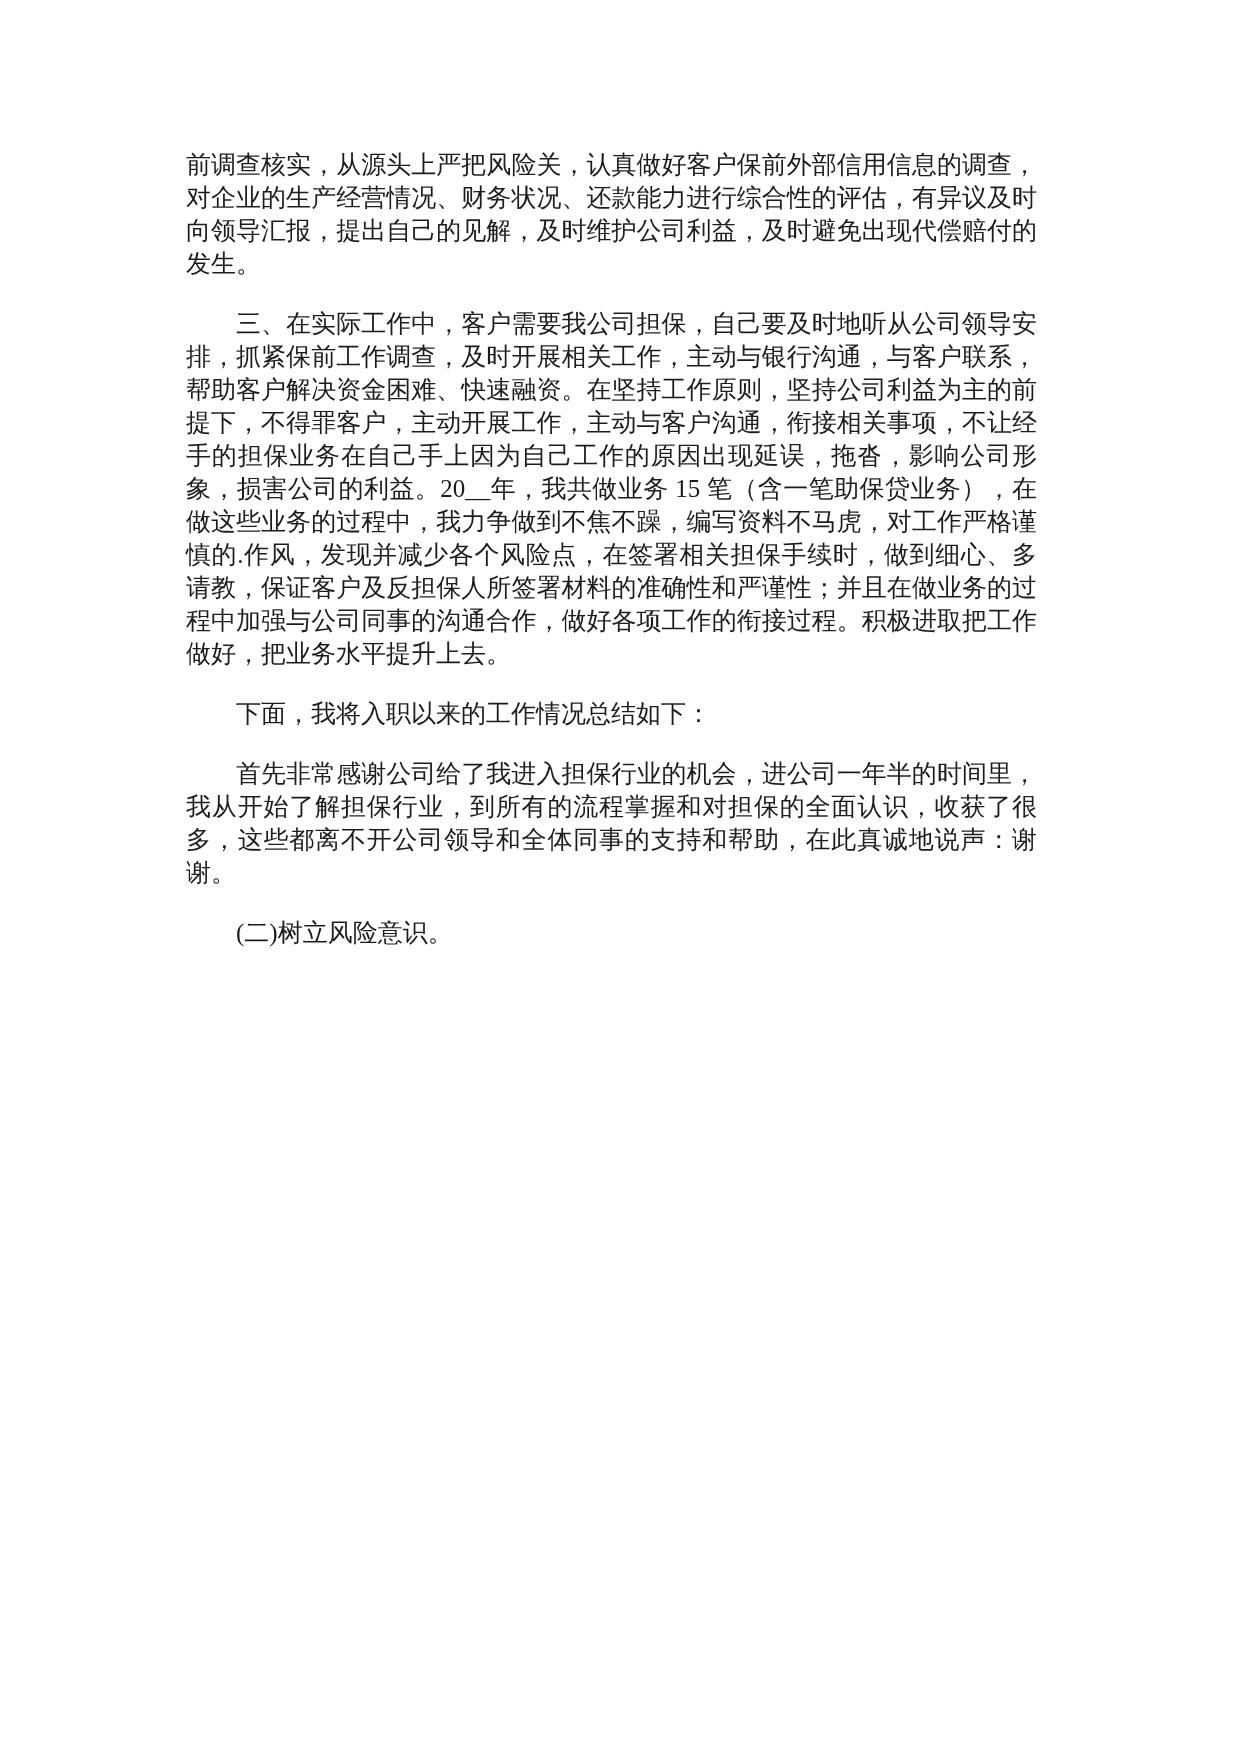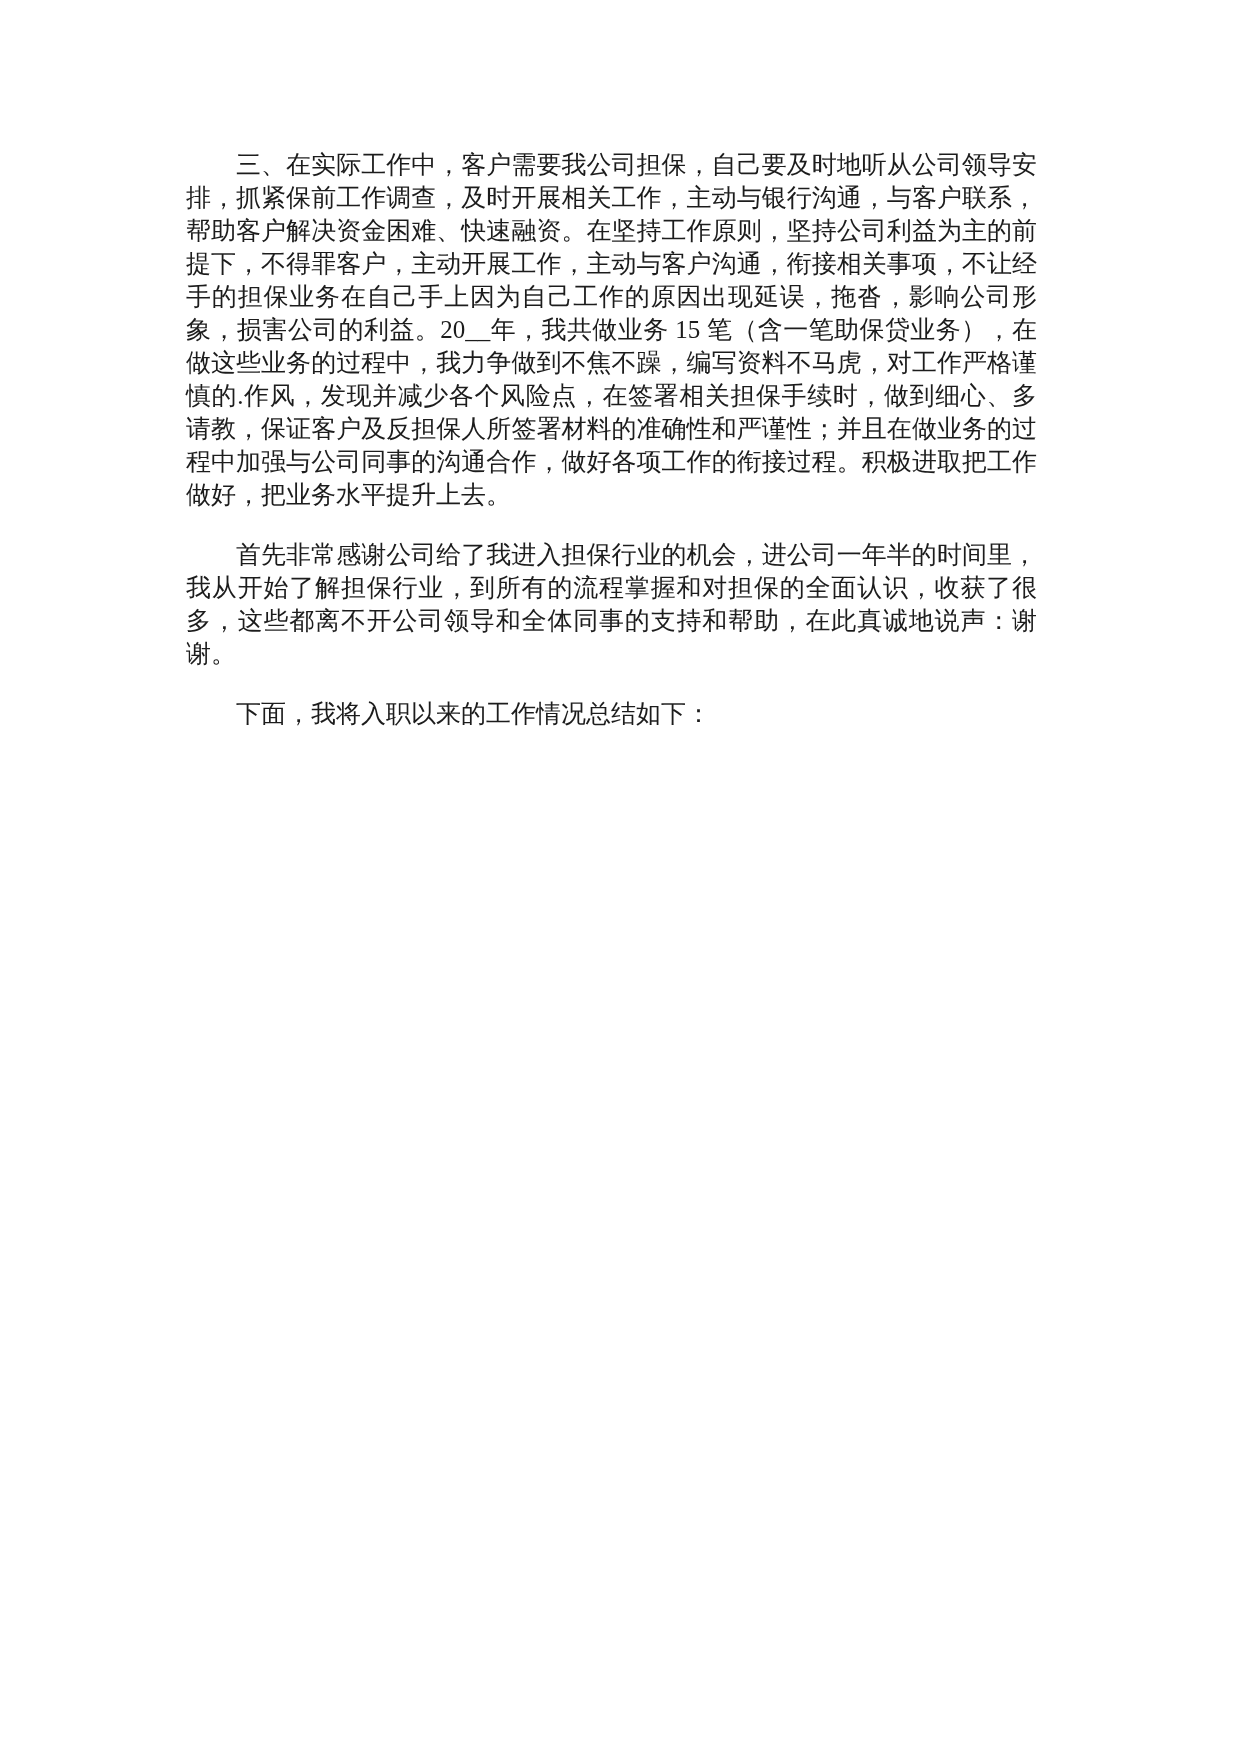--- a/index.html
+++ b/index.html
@@ -31,17 +31,19 @@
   }
   .doc p.indent {
     text-indent: 50px;
   }
 </style>
 </head>
 <body>
 
 <div class="page">
   <div class="doc">
+    <p>前调查核实，从源头上严把风险关，认真做好客户保前外部信用信息的调查，对企业的生产经营情况、财务状况、还款能力进行综合性的评估，有异议及时向领导汇报，提出自己的见解，及时维护公司利益，及时避免出现代偿赔付的发生。</p>
     <p class="indent">三、在实际工作中，客户需要我公司担保，自己要及时地听从公司领导安排，抓紧保前工作调查，及时开展相关工作，主动与银行沟通，与客户联系，帮助客户解决资金困难、快速融资。在坚持工作原则，坚持公司利益为主的前提下，不得罪客户，主动开展工作，主动与客户沟通，衔接相关事项，不让经手的担保业务在自己手上因为自己工作的原因出现延误，拖沓，影响公司形象，损害公司的利益。20__年，我共做业务 15 笔（含一笔助保贷业务），在做这些业务的过程中，我力争做到不焦不躁，编写资料不马虎，对工作严格谨慎的.作风，发现并减少各个风险点，在签署相关担保手续时，做到细心、多请教，保证客户及反担保人所签署材料的准确性和严谨性；并且在做业务的过程中加强与公司同事的沟通合作，做好各项工作的衔接过程。积极进取把工作做好，把业务水平提升上去。</p>
+    <p class="indent">下面，我将入职以来的工作情况总结如下：</p>
     <p class="indent">首先非常感谢公司给了我进入担保行业的机会，进公司一年半的时间里，我从开始了解担保行业，到所有的流程掌握和对担保的全面认识，收获了很多，这些都离不开公司领导和全体同事的支持和帮助，在此真诚地说声：谢谢。</p>
-    <p class="indent">下面，我将入职以来的工作情况总结如下：</p>
+    <p class="indent">(二)树立风险意识。</p>
   </div>
 </div>
 
 </body></html>

